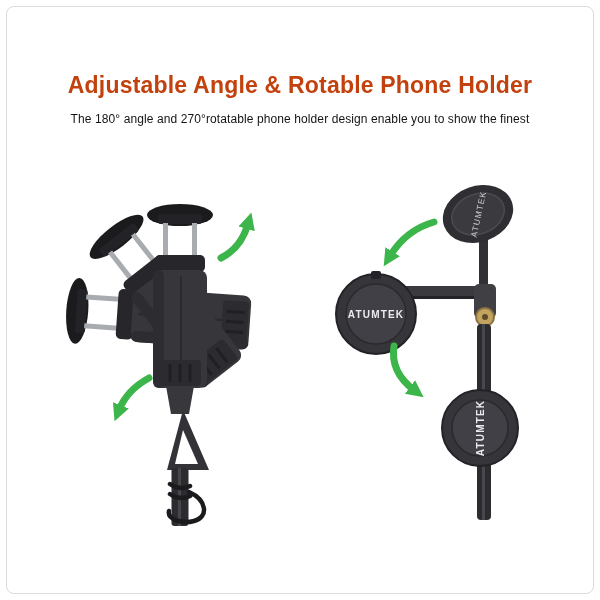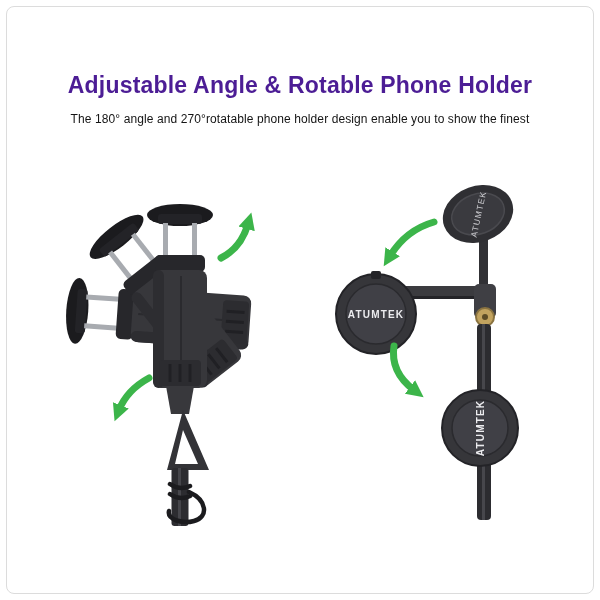--- a/index.html
+++ b/index.html
@@ -9,21 +9,21 @@
   }
   .canvas { position: relative; width: 600px; height: 600px; background: #ffffff; overflow: hidden; }
   .frame {
     position: absolute; inset: 6px;
     border: 1px solid #dcdcdc; border-radius: 8px;
     pointer-events: none;
   }
   .header { position: absolute; top: 0; left: 0; width: 600px; text-align: center; }
   .title {
     margin: 0; padding-top: 72px;
-    font-size: 23px; font-weight: 700; color: #4c1d95;
+    font-size: 23px; font-weight: 700; color: #c2410c;
     letter-spacing: 0.2px; white-space: nowrap;
   }
   .subtitle {
     margin: 13px 4px 0; font-size: 12px; color: #141414;
     letter-spacing: 0.1px; white-space: nowrap;
   }
   .left-art  { position: absolute; left: 55px;  top: 160px; }
   .right-art { position: absolute; left: 330px; top: 160px; }
 </style>
 </head>

